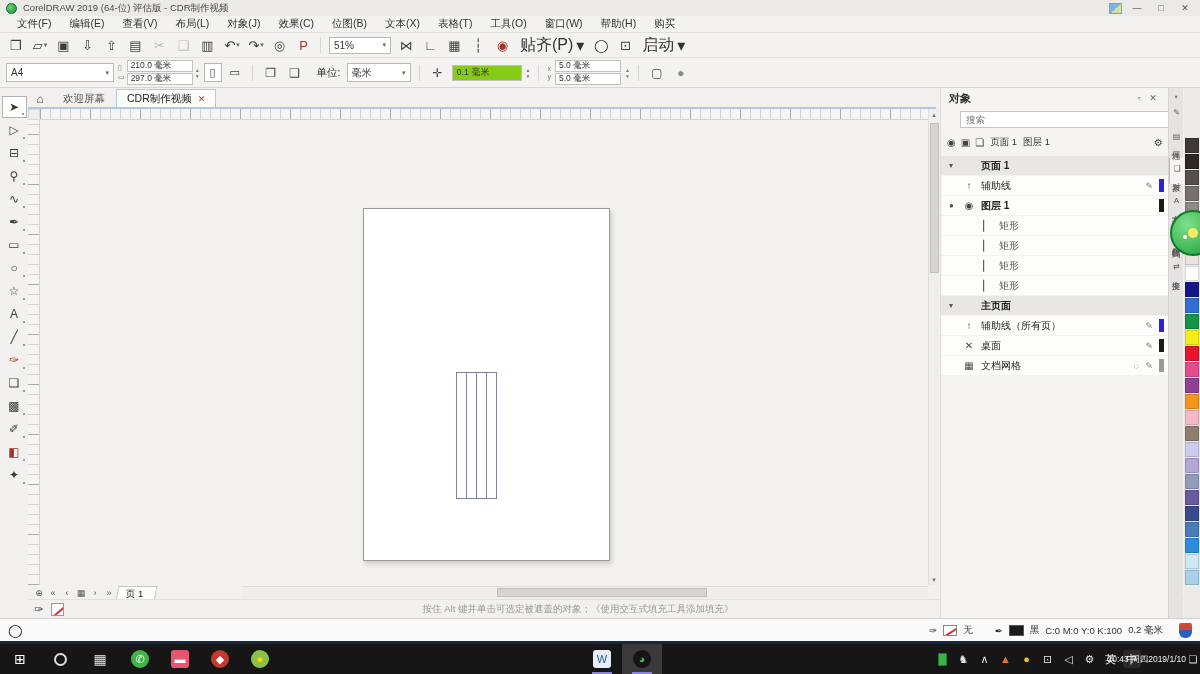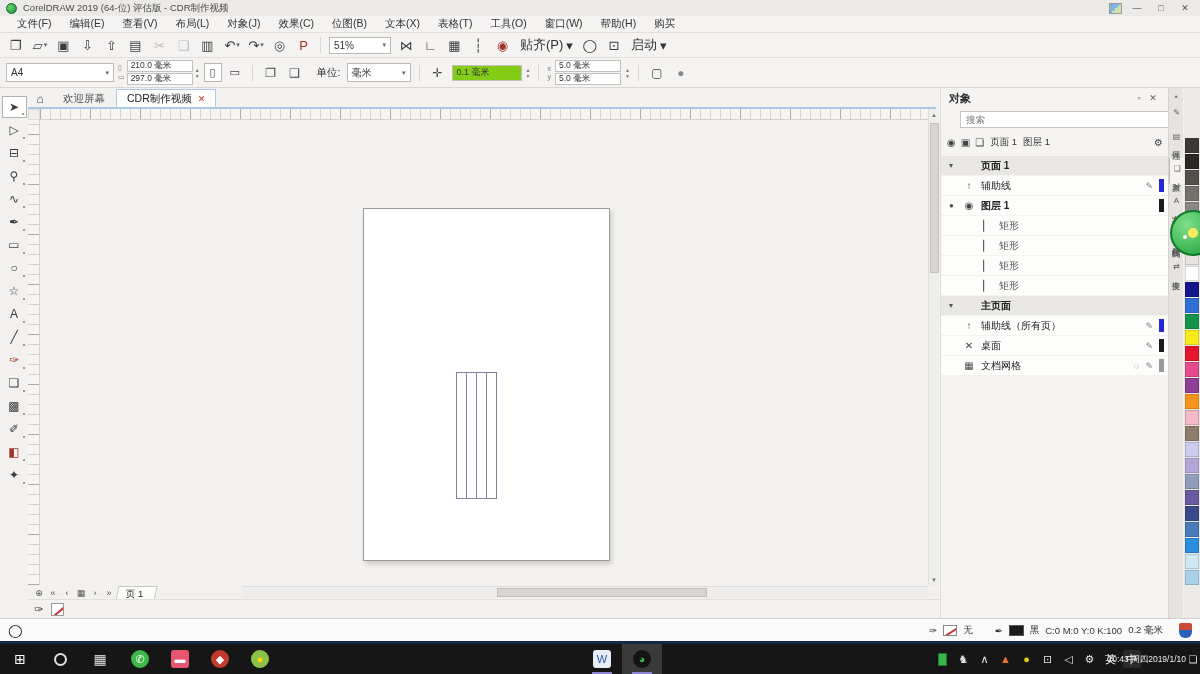--- a/index.html
+++ b/index.html
@@ -18,21 +18,21 @@
   #menubar{left:0;top:16px;width:1200px;height:17px;background:#f4f3f2;display:flex;align-items:center;padding-left:8px;border-bottom:1px solid #e2e0de}
   .menu-item{padding:0 9px;font-size:10.5px;color:#333}
   
   #stdbar{left:0;top:33px;width:1200px;height:25px;background:#f4f3f2;display:flex;align-items:center;padding-left:4px;border-bottom:1px solid #e2e0de}
   .tbtn{height:21px;min-width:22px;display:flex;align-items:center;justify-content:center;font-size:13px;color:#3c3c3c;margin:0 1px}
   .tbtn.disabled{opacity:.32}
   .tbtn .dd{font-size:7px;color:#666;margin-left:1px}
   .combo{height:17px;border:1px solid #bdbab6;background:#fff;display:flex;align-items:center;padding:0 4px;font-size:10px;color:#333}
   .combo .dd{margin-left:auto;font-size:7px;color:#666;padding-left:6px}
   #zoom-combo{width:62px;margin:0 4px}
-  .labelbtn{display:flex;align-items:center;font-size:13px;color:#333;padding:0 5px;gap:3px}
+  .labelbtn{display:flex;align-items:center;font-size:16px;color:#333;padding:0 5px;gap:3px}
   .vsep{width:1px;height:16px;background:#d8d5d2;margin:0 4px}
   
   #propbar{left:0;top:58px;width:1200px;height:30px;background:#f4f3f2;display:flex;align-items:center;padding-left:6px;border-bottom:1px solid #d9d6d3;gap:4px}
   #preset-combo{width:108px;height:19px}
   .stackfields{display:flex;align-items:center;gap:2px}
   .sf-icons{display:flex;flex-direction:column;gap:1px;font-size:7px;color:#777}
   .sf-col{display:flex;flex-direction:column;gap:1px}
   .sfield{width:66px;height:12px;border:1px solid #c4c1bd;background:#fff;font-size:8.5px;display:flex;align-items:center;padding:0 3px;color:#333}
   .steppers{display:flex;flex-direction:column;font-size:5px;color:#777;line-height:6px}
   .orient{width:18px;height:19px;display:flex;align-items:center;justify-content:center;font-size:11px;color:#444}
@@ -432,20 +432,21 @@
           <span>页 1</span>
         </div>
     </div>
     <div id="hscroll" class="abs">
       <div id="hthumb"></div>
     </div>
 
     <div id="hintrow" class="abs">
       <span id="hint-eyedropper">✑</span>
       <span id="nofill-swatch"></span>
+      <div id="hint-text">按住 Alt 键并单击可选定被遮盖的对象；《使用交互式填充工具添加填充》</div>
       <div style="position:absolute;left:905px;display:flex">
 
       <span class="hr-icon" style="color: rgb(46, 139, 87);">❖</span>
           <span class="hr-icon" style="color: rgb(58, 110, 165);">⬒</span>
           <span class="hr-icon" style="color: rgb(119, 119, 119);">▤</span>
         </div>
       <div id="zoom-slider">
         <div id="zoom-slider-thumb"></div>
       </div>
     </div>

